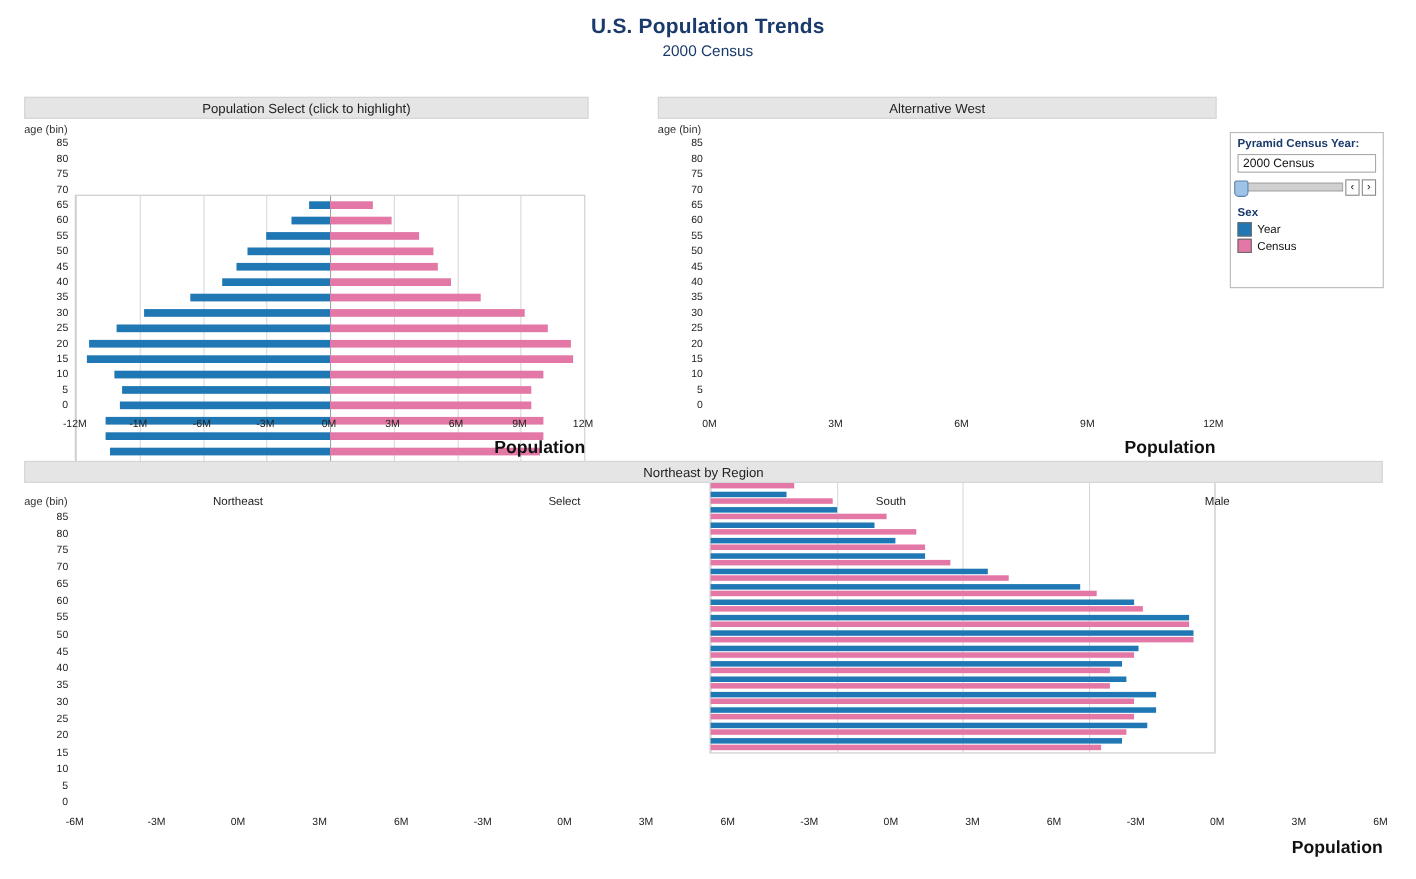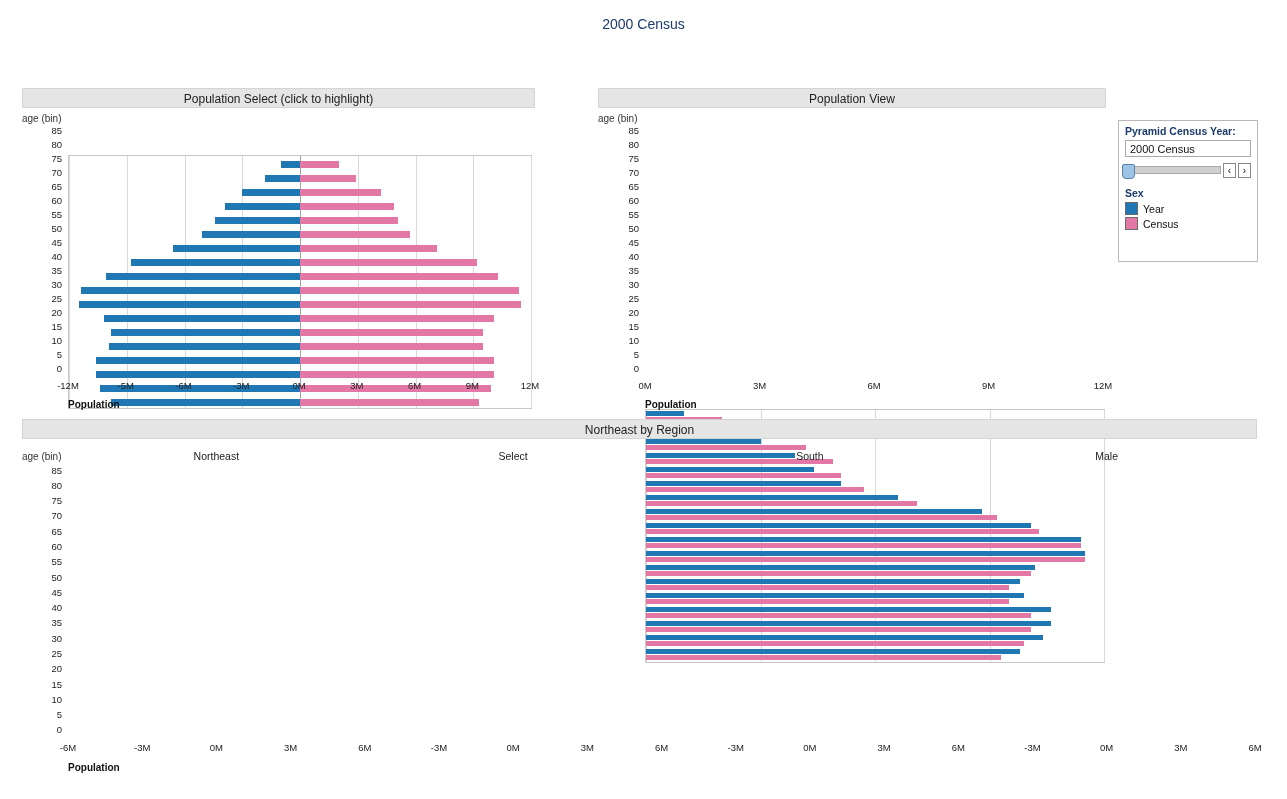--- a/index.html
+++ b/index.html
@@ -24,21 +24,21 @@
     font-size:12px;
     text-align:center;
     height:20px;line-height:20px;
     border:1px solid #d4d4d4;
     box-sizing:border-box;
   }
 
   .panel{position:absolute;}
 
   .axis-label-y{font-size:10px;color:#333;}
-  .axis-title{font-size:10px;font-weight:bold;text-align:left;color:#111;}
+  .axis-title{font-size:16px;font-weight:bold;text-align:right;color:#111;}
 
   .plot{position:relative;background:#fff;border:1px solid #c8c8c8;box-sizing:border-box;}
   .gridline{position:absolute;top:0;bottom:0;width:1px;background:#d9d9d9;}
   .gridline.zero{background:#9aa4ad;}
   .bar{position:absolute;height:7px;}
   .bar.male{background:#1f77b4;}
   .bar.female{background:#e377a6;}
   .tick{position:absolute;font-size:9.5px;color:#222;text-align:center;}
   .ytick{position:absolute;font-size:9.5px;color:#222;text-align:right;}
 
@@ -63,20 +63,21 @@
   .legend-item{display:flex;align-items:center;margin:2px 0 0 6px;}
   .swatch{width:11px;height:11px;border:1px solid #6b6b6b;margin-right:5px;}
   .legend-label{font-size:10.5px;color:#111;}
 
   .facet-title{position:absolute;font-size:10.5px;color:#222;text-align:center;}
 </style>
 </head>
 <body>
 
 <div id="title-block">
+  <div id="dash-title">U.S. Population Trends</div>
   <div id="dash-subtitle">2000 Census</div>
 </div>
 
 <div class="panel" style="left:22px;top:88px;width:513px;">
   <div class="panel-header">Population Select (click to highlight)</div>
 </div>
 <div style="position:absolute;left:22px;top:112px;">
   <span class="axis-label-y">age (bin)</span>
 </div>
 <div id="pyramid-plot" class="plot" style="left:68px;top:123px;width:464px;height:254px;">
@@ -141,33 +142,33 @@
     <div class="ytick" style="right:4px;top:86px;width:40px;">55</div>
     <div class="ytick" style="right:4px;top:72px;width:40px;">60</div>
     <div class="ytick" style="right:4px;top:58px;width:40px;">65</div>
     <div class="ytick" style="right:4px;top:44px;width:40px;">70</div>
     <div class="ytick" style="right:4px;top:30px;width:40px;">75</div>
     <div class="ytick" style="right:4px;top:16px;width:40px;">80</div>
     <div class="ytick" style="right:4px;top:2px;width:40px;">85</div>
   </div>
 <div id="pyramid-xticks" style="position:absolute;left:68px;top:379px;width:464px;height:14px;">
     <div class="tick" style="left:-20px;top:1px;width:40px;">-12M</div>
-    <div class="tick" style="left:37.75px;top:1px;width:40px;">-5M</div>
+    <div class="tick" style="left:37.75px;top:1px;width:40px;">-1M</div>
     <div class="tick" style="left:95.5px;top:1px;width:40px;">-6M</div>
     <div class="tick" style="left:153.25px;top:1px;width:40px;">-3M</div>
     <div class="tick" style="left:211px;top:1px;width:40px;">0M</div>
     <div class="tick" style="left:268.75px;top:1px;width:40px;">3M</div>
     <div class="tick" style="left:326.5px;top:1px;width:40px;">6M</div>
     <div class="tick" style="left:384.25px;top:1px;width:40px;">9M</div>
     <div class="tick" style="left:442px;top:1px;width:40px;">12M</div>
   </div>
 <div class="axis-title" style="position:absolute;left:68px;top:399px;width:464px;">Population</div>
 
 <div class="panel" style="left:598px;top:88px;width:508px;">
-  <div class="panel-header">Population View</div>
+  <div class="panel-header">Alternative West</div>
 </div>
 <div style="position:absolute;left:598px;top:112px;">
   <span class="axis-label-y">age (bin)</span>
 </div>
 <div id="alt-plot" class="plot" style="left:645px;top:123px;width:460px;height:254px;">
     <div class="gridline" style="left:0px;"></div>
     <div class="gridline" style="left:114.5px;"></div>
     <div class="gridline" style="left:229px;"></div>
     <div class="gridline" style="left:343.5px;"></div>
     <div class="gridline" style="left:458px;"></div>

